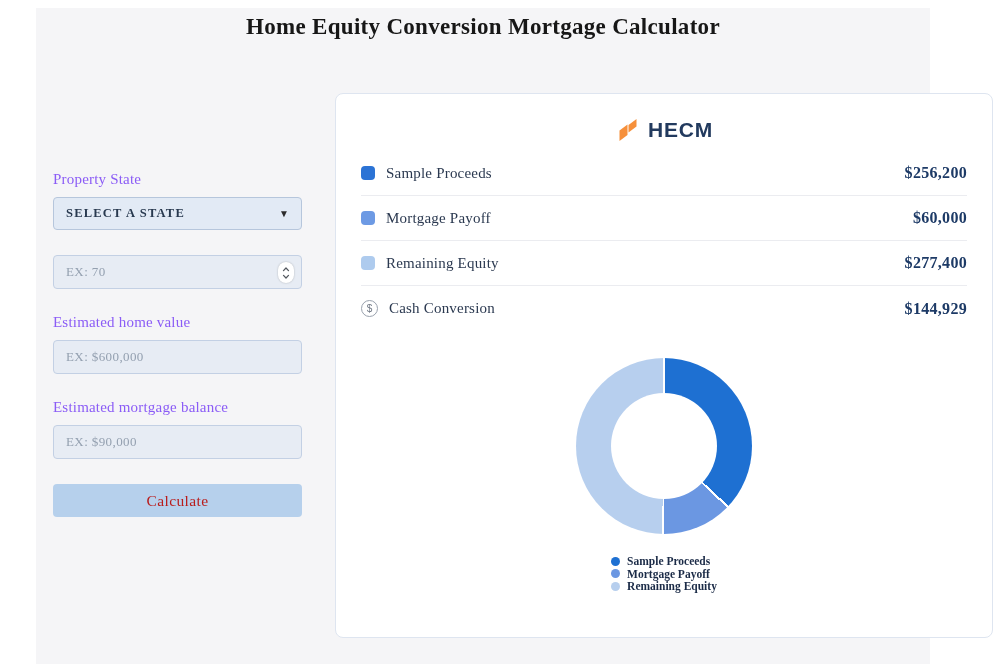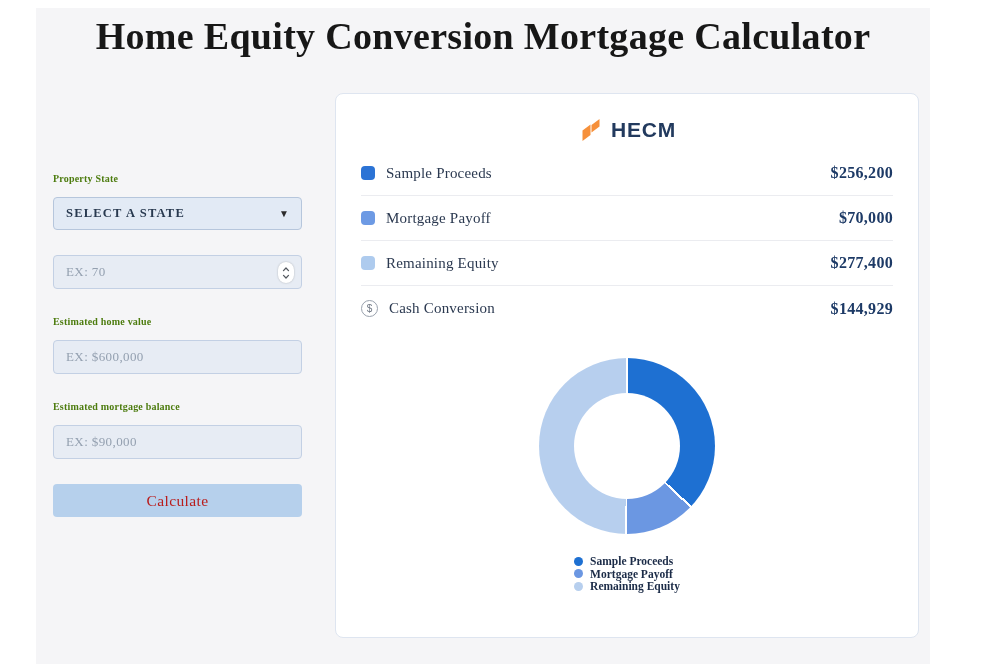--- a/index.html
+++ b/index.html
@@ -3,26 +3,26 @@
 <meta charset="utf-8">
 <style>
   * { margin:0; padding:0; box-sizing:border-box; }
   html,body { width:1000px; height:664px; background:#ffffff; overflow:hidden;
               font-family:"Liberation Serif","DejaVu Serif",serif; }
 
   .panel { position:absolute; left:36px; top:8px; width:894px; height:656px;
            background:#f5f5f7; }
 
   .page-title { position:absolute; left:0; top:6px; width:100%; text-align:center;
-                font-size:38px; font-weight:600; letter-spacing:0.3px; color:#171717; }
+                font-size:23px; font-weight:600; letter-spacing:0.3px; color:#171717; }
 
   
   .form { position:absolute; left:17px; top:163px; width:249px; }
-  .field-label { font-size:10px; line-height:16px; color:#4d7c0f;
-                 letter-spacing:0.2px; margin-bottom:10px;font-weight:bold; }
+  .field-label { font-size:15px; line-height:16px; color:#8b5cf6;
+                 letter-spacing:0.2px; margin-bottom:10px; }
   .select-box { height:33px; background:#e2eaf5; border:1px solid #b6c6dc;
                 border-radius:4px; display:flex; align-items:center;
                 justify-content:space-between; padding:0 12px; margin-bottom:25px;
                 cursor:pointer; }
   .select-box .sel-text { font-size:12.5px; font-weight:600; letter-spacing:1.2px;
                           color:#28394f; }
   .select-box .arrow { font-size:10px; color:#2b2b2b; }
   .input-wrap { position:relative; margin-bottom:25px; }
   .text-input { width:100%; height:34px; background:#e7ecf4; border:1px solid #c3d0e4;
                 border-radius:4px; padding:12px 12px; font-size:13px; letter-spacing:0.4px;
@@ -31,21 +31,21 @@
   .text-input::placeholder { color:#94a0b0; }
   .stepper { position:absolute; right:8px; top:7px; width:16px; height:21px;
              background:#ffffff; border-radius:8px; display:flex; flex-direction:column;
              align-items:center; justify-content:center; gap:1px;
              box-shadow:0 0 2px rgba(0,0,0,0.25); cursor:pointer; }
   .calc-btn { width:100%; height:33px; background:#b6d0ec; border:none; border-radius:4px;
               font-family:"Liberation Serif","DejaVu Serif",serif; font-size:15.5px;
               letter-spacing:0.4px; color:#b91c1c; cursor:pointer; }
 
   
-  .card { position:absolute; left:299px; top:85px; width:584px; height:545px;
+  .card { position:absolute; left:299px; top:85px; width:658px; height:545px;
           background:#ffffff; border:1px solid #dee5f0; border-radius:8px;
           padding:0 25px; }
   .logo-row { margin-top:19px; height:34px; display:flex; align-items:center;
               justify-content:center; gap:7px; }
   .logo-text { font-family:"Liberation Sans","DejaVu Sans",sans-serif; font-size:21px;
                font-weight:800; letter-spacing:0.8px; color:#223a5e; }
   .summary { margin-top:4px; }
   .sum-row { height:45px; display:flex; align-items:center;
              justify-content:space-between; border-bottom:1px solid #ebecf0; }
   .sum-row:last-child { border-bottom:none; }
@@ -123,21 +123,21 @@
           <span class="swatch" style="background: rgb(43, 115, 213);"></span>
           <span class="row-label">Sample Proceeds</span>
         </div>
         <span class="row-value">$256,200</span>
       </div>
       <div class="sum-row">
         <div class="row-left">
           <span class="swatch" style="background: rgb(109, 154, 228);"></span>
           <span class="row-label">Mortgage Payoff</span>
         </div>
-        <span class="row-value">$70,000</span>
+        <span class="row-value">$60,000</span>
       </div>
       <div class="sum-row">
         <div class="row-left">
           <span class="swatch" style="background: rgb(174, 203, 238);"></span>
           <span class="row-label">Remaining Equity</span>
         </div>
         <span class="row-value">$277,400</span>
       </div>
       <div class="sum-row">
         <div class="row-left">

